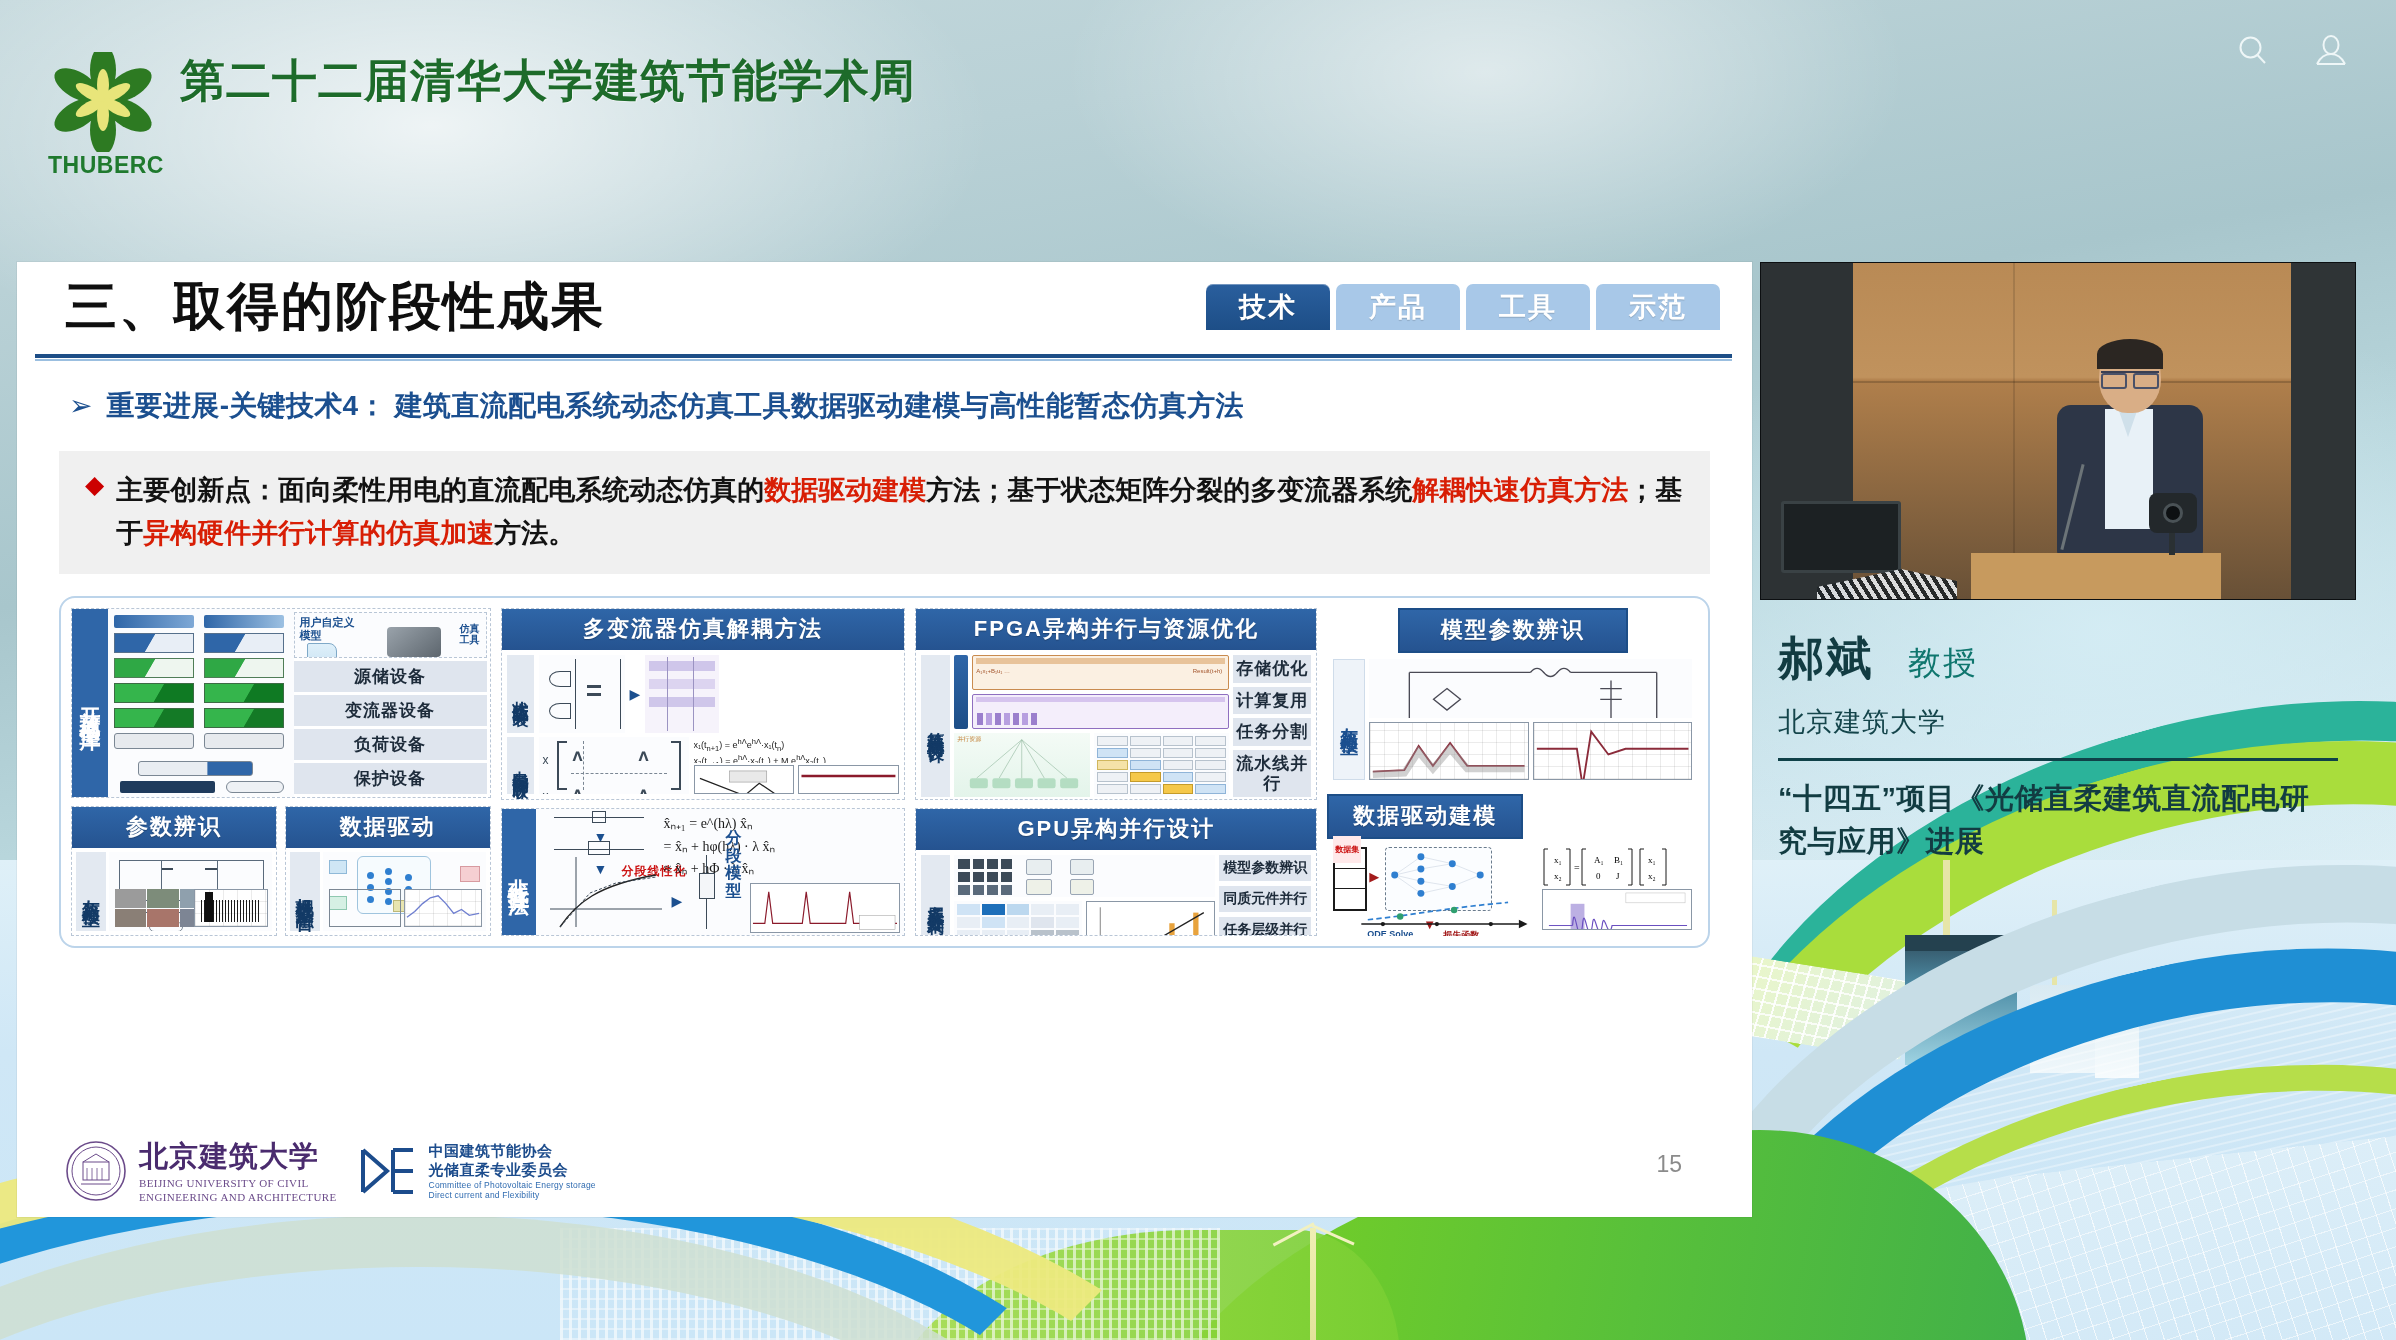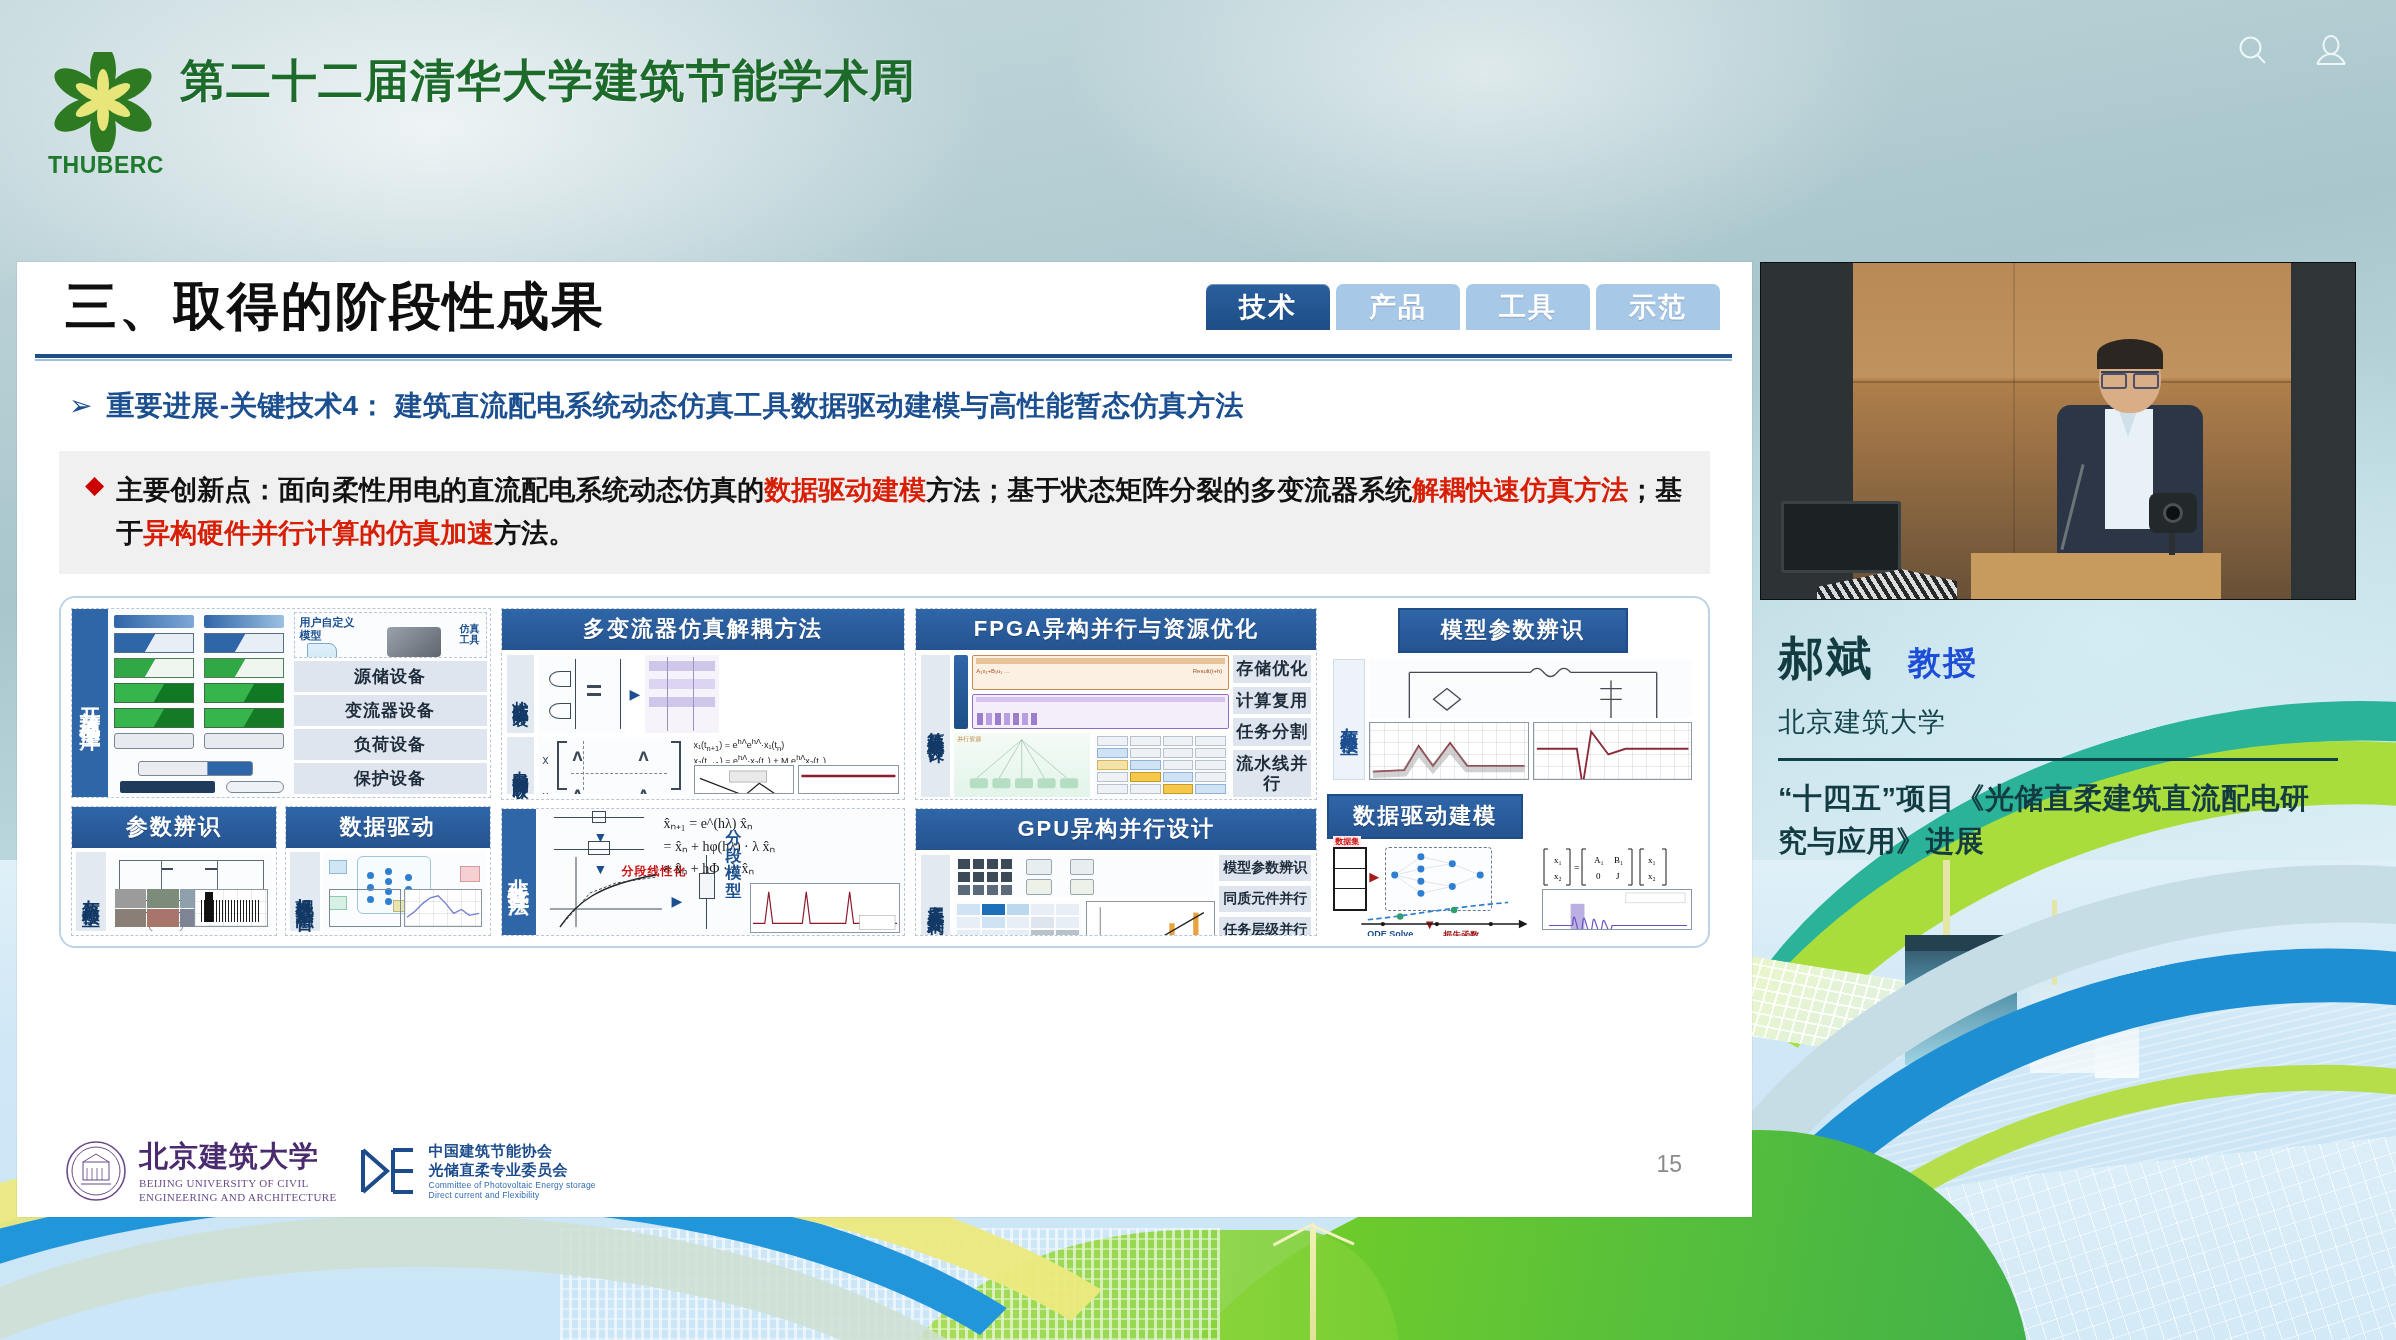--- a/index.html
+++ b/index.html
@@ -284,21 +284,21 @@
   .vid-cam .stand { position:absolute; left:24px; top:40px; width:6px; height:22px; background:#2a3033; }
   .vid-mic { position:absolute; left:310px; bottom:48px; width:3px; height:88px; background:#6c7478; transform: rotate(14deg); }
   .vid-cable { position:absolute; left:56px; bottom:0; width:140px; height:30px;
     background: repeating-linear-gradient(58deg, #e9ecef 0 4px, #202528 4px 8px);
     clip-path: polygon(0 60%, 60% 0, 100% 40%, 100% 100%, 0 100%);
     opacity:.9; }
 
   .spk { padding: 28px 12px 0 18px; }
   .spk-row1 { display: flex; align-items: baseline; gap: 34px; }
   .spk-name { font-size: 46px; font-weight: 700; color: #123c42; letter-spacing: 2px; }
-  .spk-title { font-size: 33px; font-weight: 700; color: #1d4ed8; letter-spacing: 2px; }
+  .spk-title { font-size: 33px; font-weight: 400; color: #0f766e; letter-spacing: 2px; }
   .spk-org { font-size: 27px; color: #14454b; margin-top: 14px; letter-spacing: 1px; }
   .spk-rule { height: 3px; background: #0f4148; margin: 18px 0 16px 0; width: 560px; }
   .spk-topic { font-size: 29px; font-weight: 700; color: #123c42; line-height: 1.48; letter-spacing: .5px; width: 560px; }
 </style>
 </head>
 <body>
 
 <div id="bg">
   <div class="bg-sky"></div>
   <div class="bg-lower"></div>
@@ -828,21 +828,21 @@
       <div class="panel" style="flex:1;display:flex;flex-direction:column;border:none;">
         <div style="display:flex;">
           <div class="pbar" style="width:196px;border:2px solid #1d4e87;">数据驱动建模</div>
         </div>
         <div style="flex:1;display:flex;gap:4px;padding:6px;">
           <div style="flex:1;position:relative;">
             <div style="position:absolute;left:0;top:2px;width:34px;height:64px;border:2px solid #1a1a1a;">
               <div style="height:33%;border-bottom:1px solid #1a1a1a"></div>
               <div style="height:33%;border-bottom:1px solid #1a1a1a"></div>
             </div>
-            <div style="position:absolute;left:0;top:-9px;font-size:8px;color:#cc1414;font-weight:700;background:#ffe9ea;padding:0 2px;">数据集</div>
+            <div style="position:absolute;left:0;top:-9px;font-size:8px;color:#cc1414;font-weight:700;background:#ffe9ea;padding:8px 2px;">数据集</div>
             <div style="position:absolute;left:36px;top:24px;color:#a31c1c;font-size:13px;">▶</div>
             <div style="position:absolute;left:52px;top:2px;right:46px;height:64px;border:1px dashed #6b7c8d;border-radius:4px;background:#fbfdff;">
               <svg viewBox="0 0 120 62" style="position:absolute;inset:0">
                 <g stroke="#b9c6d6" stroke-width=".5">
                   <path d="M10 31 L40 10 M10 31 L40 24 M10 31 L40 38 M10 31 L40 52"></path>
                   <path d="M40 10 L76 18 M40 24 L76 18 M40 38 L76 44 M40 52 L76 44"></path>
                   <path d="M76 18 L108 31 M76 44 L108 31"></path>
                 </g>
                 <g fill="#2f7fd0">
                   <circle cx="10" cy="31" r="4"></circle>

